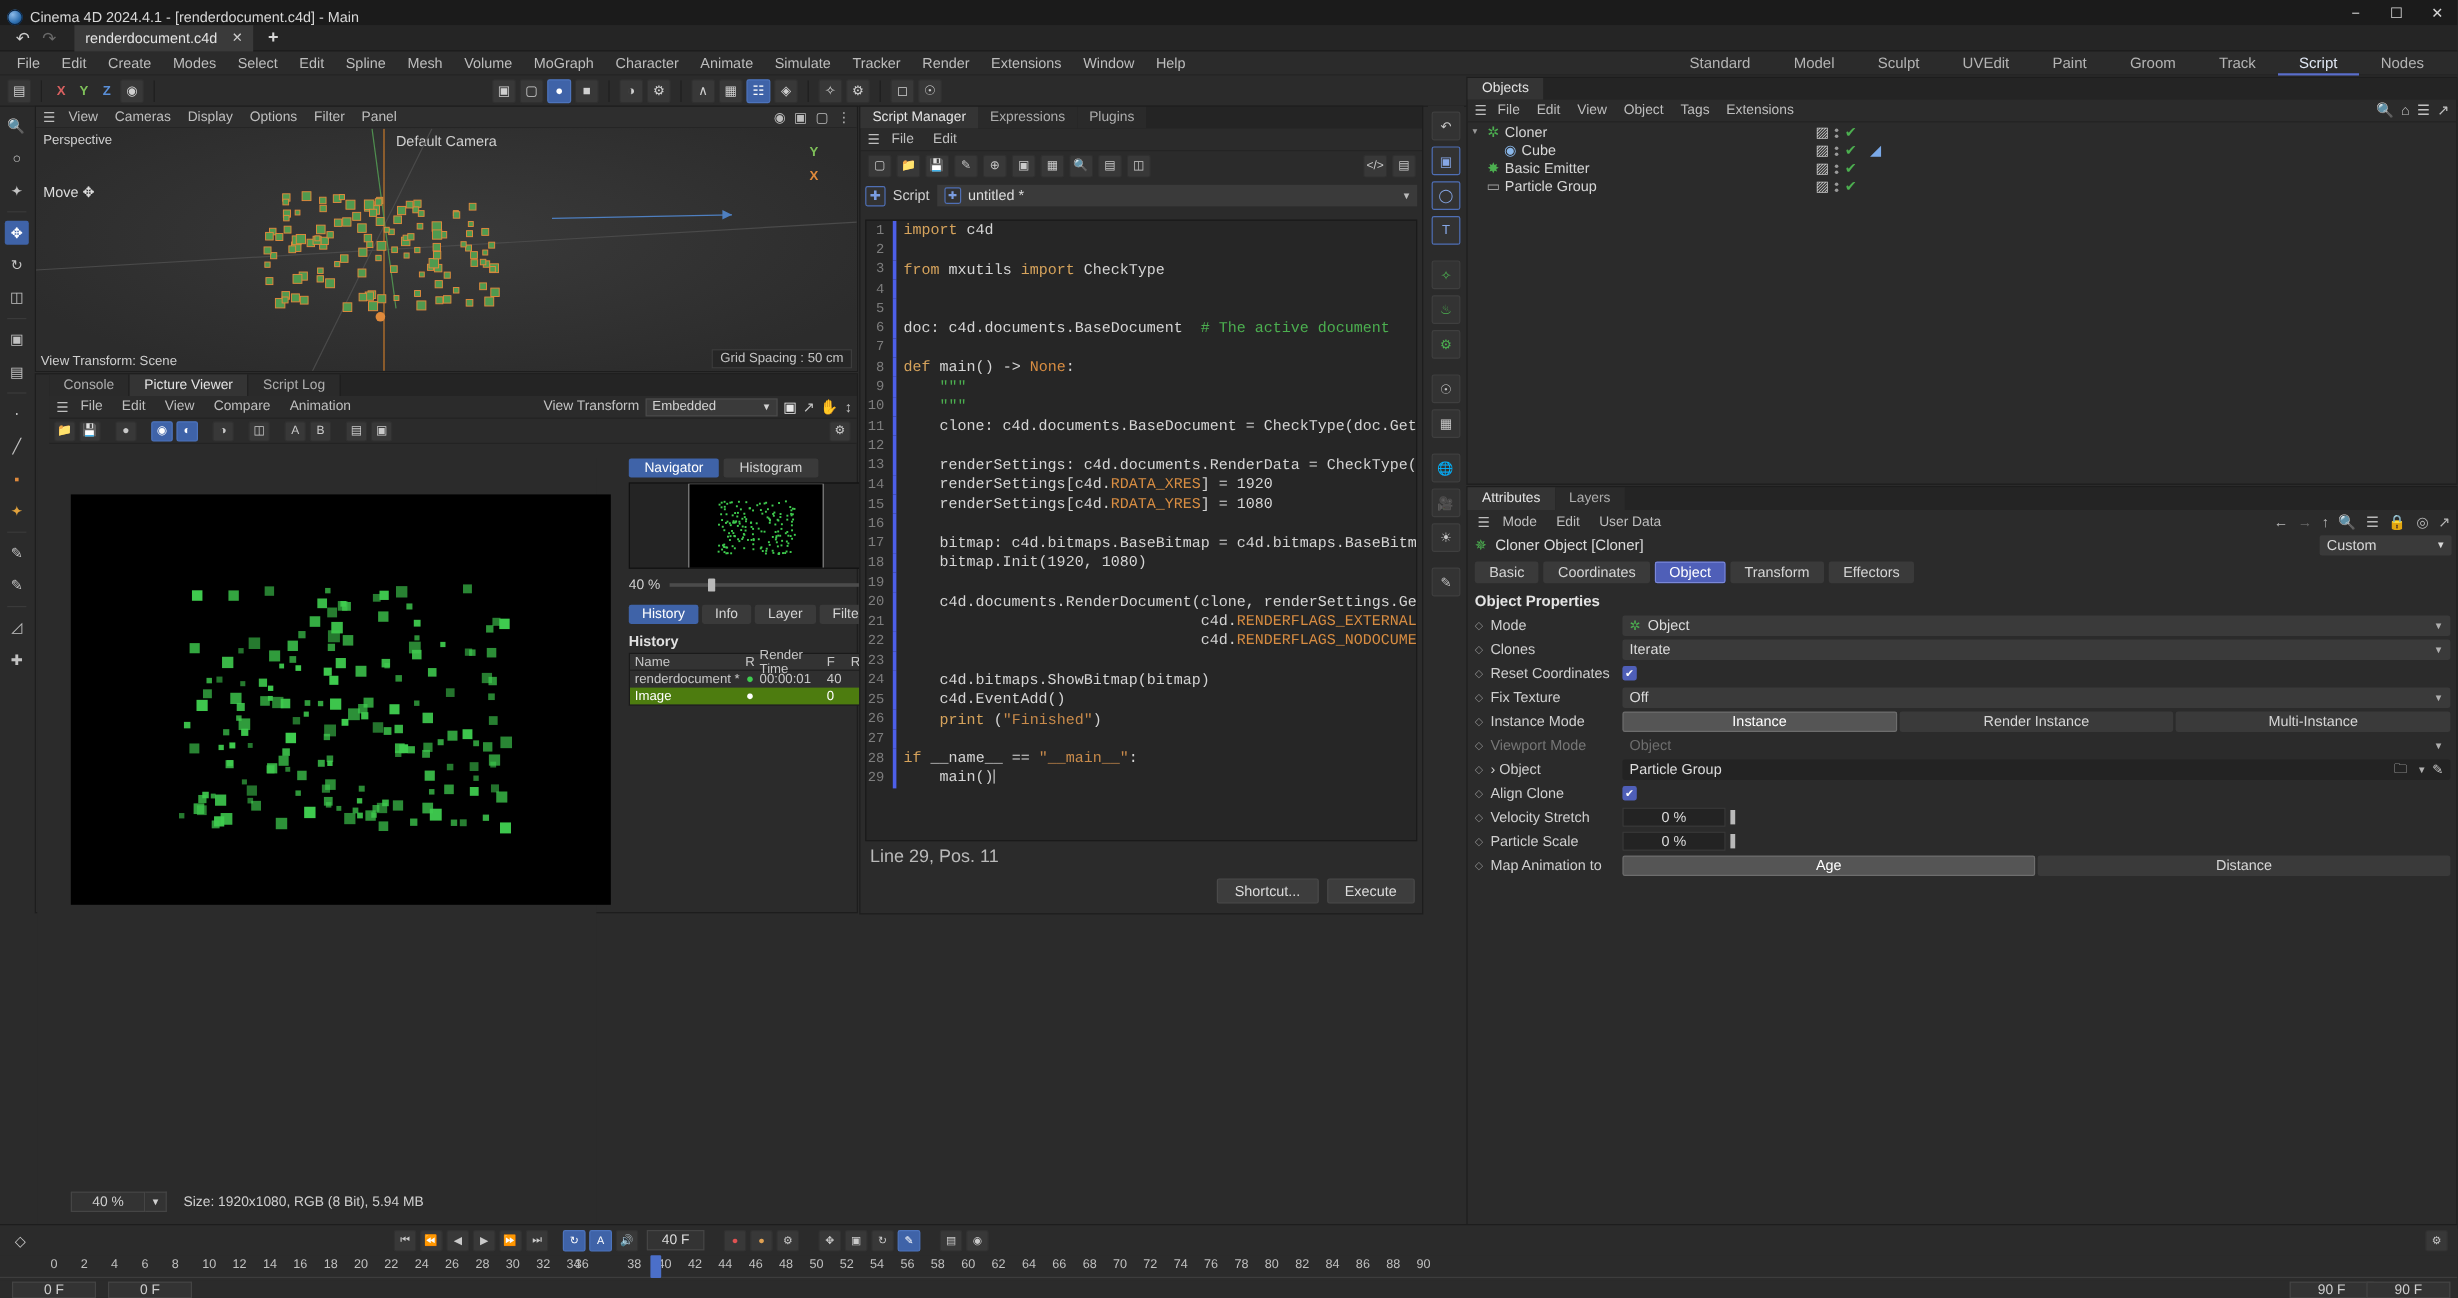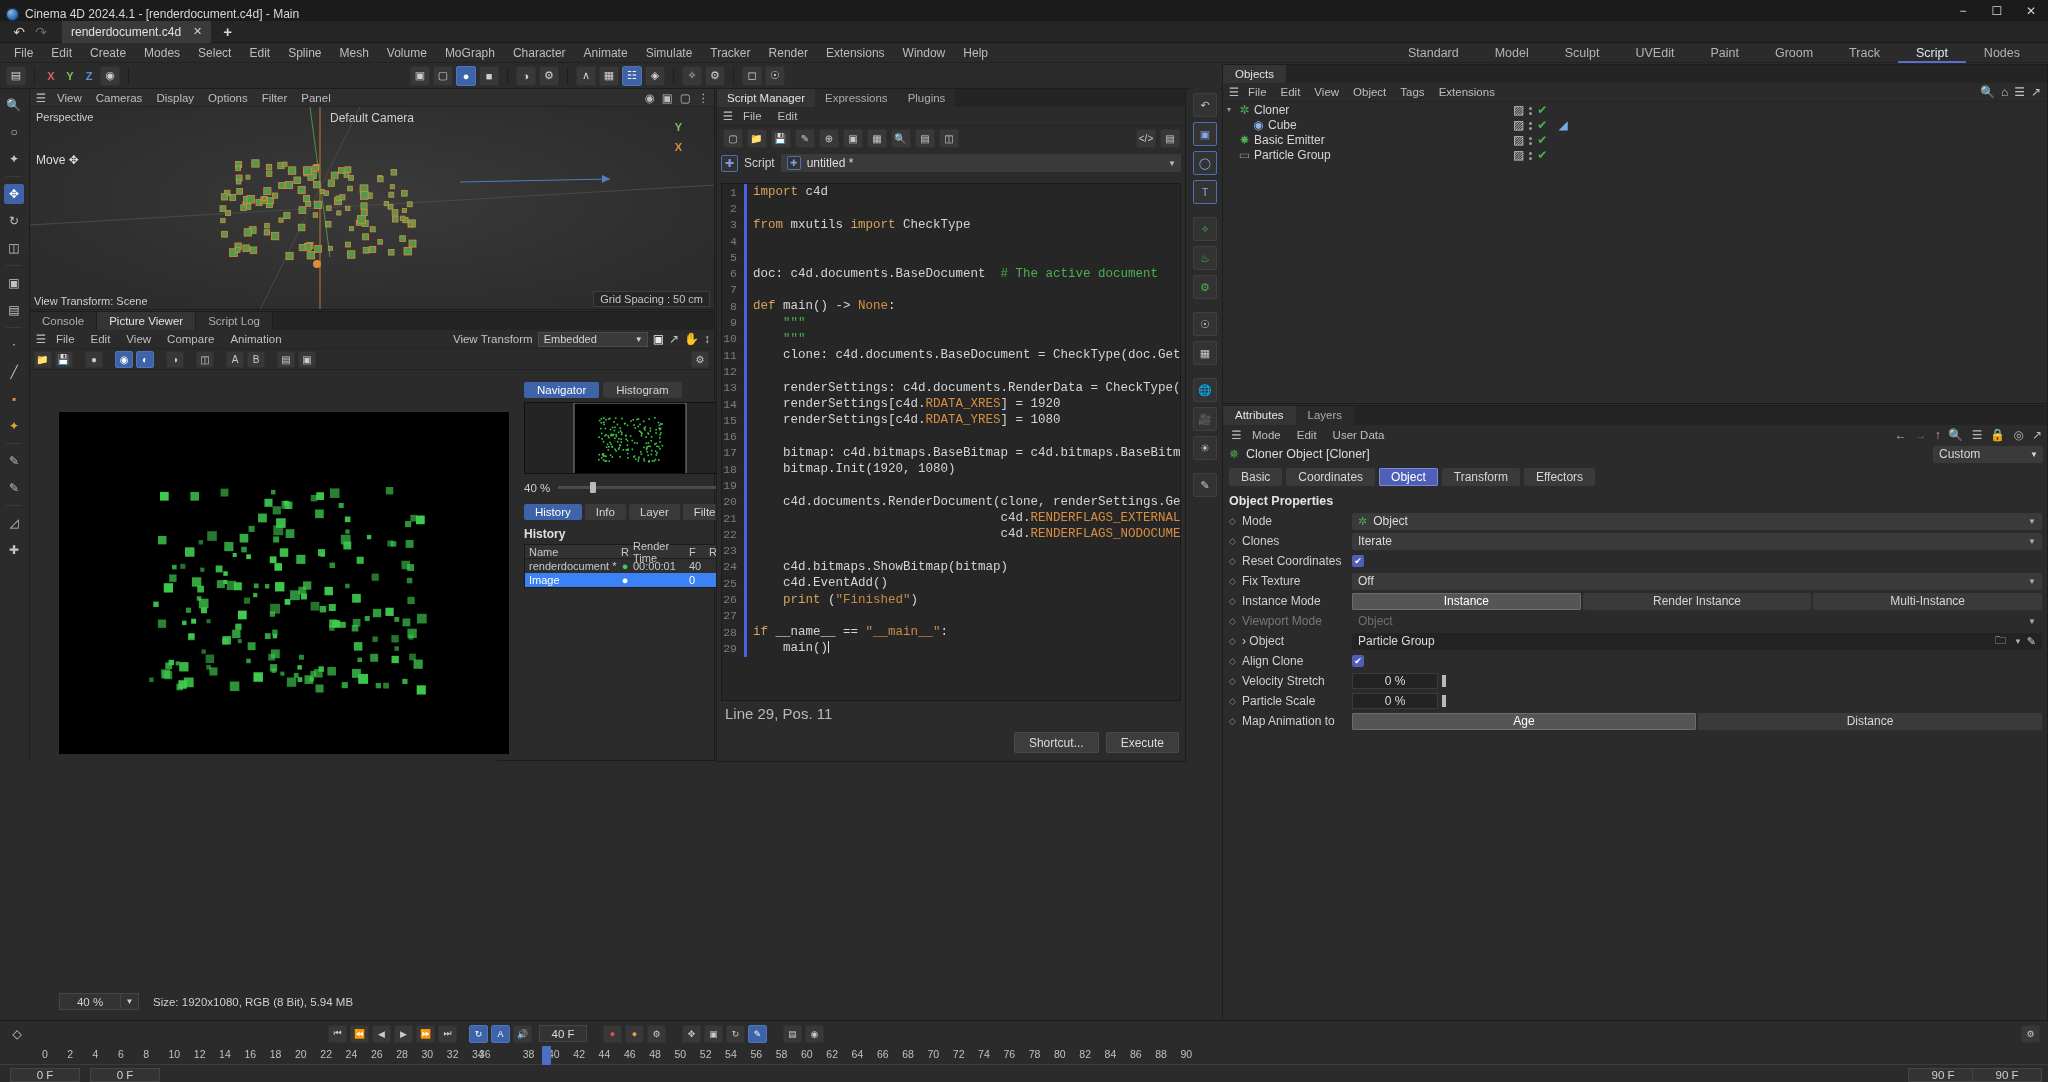--- a/index.html
+++ b/index.html
@@ -70,21 +70,21 @@
   .vp-axis { position:absolute; font-size:11px; font-weight:bold; }
   .grid-chip { position:absolute; right:4px; bottom:3px; background:#262626;
     border:1px solid #3d3d3d; padding:1px 6px; font-size:11px; color:#c5c5c5; }
   .vt-chip { position:absolute; left:4px; bottom:3px; font-size:11px; color:#cfcfcf; }
   .move-chip { position:absolute; left:6px; top:46px; font-size:12px; color:#dcdcdc; }
   .cam-chip { position:absolute; left:50%; transform:translateX(-50%); top:4px;
     font-size:12px; color:#cfcfcf; }
 
   
   .pvdock { position:absolute; left:29px; top:311px; width:686px; height:450px;
-    background:#2b2b2b; border:1px solid #1d1d1d; }
+    background:#2b2b2b; border:1px solid #1d1d1d;padding-left:11px; }
   .pv-tabs { height:18px; display:flex; background:#242424; }
   .pv-tab { padding:0 12px; line-height:18px; font-size:11.5px; color:#adadad; background:#2a2a2a;
     border-right:1px solid #1d1d1d; }
   .pv-tab.active { background:#343434; color:#e4e4e4; }
   .pv-menu { height:19px; background:#2b2b2b; display:flex; align-items:center;
     font-size:11.5px; color:#bfbfbf; gap:0; padding-left:4px; border-bottom:1px solid #242424; }
   .pv-menu .pm { padding:0 8px; }
   .vt-embed { margin-left:auto; display:flex; align-items:center; gap:5px; padding-right:4px; }
   .sel-embed { background:#3a3a3a; border:1px solid #4a4a4a; height:15px; width:110px;
     font-size:11px; color:#d2d2d2; display:flex; align-items:center; padding:0 5px; position:relative; }
@@ -115,21 +115,21 @@
     font-size:11.5px; color:#d0d0d0; }
   .slidertrack { flex:1; height:3px; background:#4b4b4b; margin:0 8px; position:relative; }
   .sliderknob { position:absolute; top:-4px; left:20%; width:6px; height:11px; background:#b9b9b9; border-radius:1px; }
   .histtabs { margin-top:8px; display:flex; gap:3px; }
   .htab { padding:2px 11px; font-size:11.5px; color:#d4d4d4; background:#3a3a3a; border-radius:2px; }
   .htab.active { background:#3f63a8; color:#fff; }
   .histtitle { margin-top:7px; font-size:12px; color:#e0e0e0; font-weight:bold; }
   .histtable { margin-top:3px; border:1px solid #1a1a1a; background:#2f2f2f; }
   .hrow { display:flex; height:14px; font-size:11px; align-items:center; }
   .hhead { background:#333; color:#c8c8c8; border-bottom:1px solid #1f1f1f; }
-  .hrow.sel { background:#3b82f6; color:#fff; }
+  .hrow.sel { background:#4d7c0f; color:#fff; }
   .hc-name { width:92px; padding-left:4px; overflow:hidden; white-space:nowrap; }
   .hc-r { width:16px; text-align:center; }
   .hc-t { width:56px; }
   .hc-f { width:20px; }
   .hc-r2 { width:18px; }
 
   
   .scriptman { position:absolute; left:716px; top:88px; width:470px; height:674px;
     background:#2b2b2b; border:1px solid #1d1d1d; }
   .sm-tab { height:18px; display:flex; background:#242424; }

